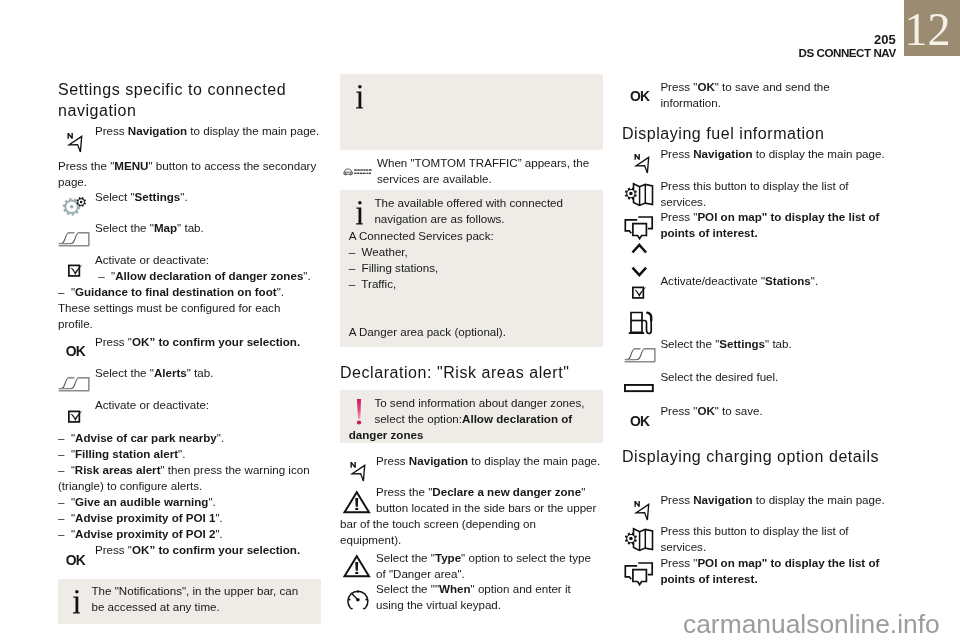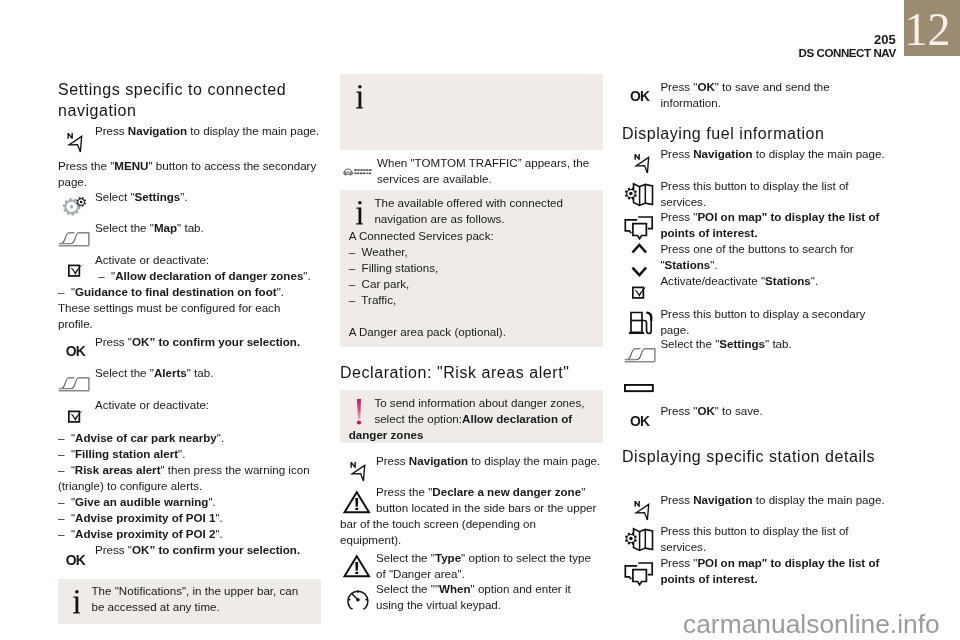--- a/index.html
+++ b/index.html
@@ -145,21 +145,20 @@
       <svg width="8" height="25" viewBox="0 0 8 25">
 <circle cx="3.9" cy="1.8" r="1.75" fill="#111"></circle>
 <path d="M0.4 6.6 L5.3 6.6 L5.3 22.2 L6.8 22.2 L6.8 23.4 L0.1 23.4 L0.1 22.2 L2.5 22.2 L2.5 7.8 L0.4 7.8 Z" fill="#111"></path>
 </svg>
     </span>
   <p class="blk" style="left:348.7px;top:195.28px;width:246px;"><span class="sp" style="width:25.7px;height:32px"></span><span>The available offered with connected navigation are as follows.</span></p>
   <p class="blk " style="left:348.7px;top:227.88px;width:246px;">A Connected Services pack:</p>
   <div class="blk" style="left:348.7px;top:244.18px;width:246px;">
       <p>–&nbsp; Weather,</p>
       <p>–&nbsp; Filling stations,</p>
-      <p>–&nbsp; Car park,</p>
       <p>–&nbsp; Traffic,</p>
     </div>
   <p class="blk " style="left:348.7px;top:323.88px;width:246px;">A Danger area pack (optional).</p>
   <h2 class="blk" style="left:340px;top:362.20px;width:266px">Declaration: "Risk areas alert"</h2>
   <div class="box" style="left:340px;top:389.5px;width:263.2px;height:53.1px"></div>
   <span class="ic" style="left:356.2px;top:398.0px;transform:scale(1.0);transform-origin:0 0;">
       <svg width="7" height="28" viewBox="0 0 7 28">
 <defs>
           <linearGradient id="exgr" x1="0" y1="0" x2="0" y2="1">
 <stop offset="0" stop-color="#d6115e"></stop>
@@ -237,21 +236,20 @@
 <path d="M15.2 5.9 L3.3 5.9 L3.3 16.9 L7.3 16.9 L9.3 19.2" fill="none" stroke="#111" stroke-width="1.7" stroke-linejoin="miter"></path>
 <path d="M10.9 9.6 L24.4 9.6 L24.4 21.5 L19.6 21.5 L17.6 24.6 L15.6 21.5 L10.9 21.5 Z" fill="#fff" stroke="#111" stroke-width="1.7" stroke-linejoin="miter"></path>
 </svg>
     </span>
   <p class="blk" style="left:622px;top:209.38px;width:268px;"><span class="sp" style="width:38.4px;height:32px"></span><span>Press "<b>POI on map" to display the list of points of interest.</b></span></p>
   <span class="ic" style="left:631.0px;top:243.0px;transform:scale(1.0);transform-origin:0 0;">
       <svg width="17" height="11" viewBox="0 0 17 11">
 <path d="M1.5 9.5 L8.3 2.0 L15.1 9.5" fill="none" stroke="#111" stroke-width="2.55" stroke-linecap="butt" stroke-linejoin="miter"></path>
 </svg>
     </span>
-  <p class="blk" style="left:622px;top:241.28px;width:268px;"><span class="sp" style="width:38.4px;height:32px"></span><span>Press one of the buttons to search for "<b>Stations</b>".</span></p>
   <span class="ic" style="left:631.0px;top:265.8px;transform:scale(1.0);transform-origin:0 0;">
       <svg width="17" height="11" viewBox="0 0 17 11">
 <path d="M1.5 1.6 L8.3 9.1 L15.1 1.6" fill="none" stroke="#111" stroke-width="2.55" stroke-linecap="butt" stroke-linejoin="miter"></path>
 </svg>
     </span>
   <span class="ic" style="left:632.2px;top:285.6px;transform:scale(1.0);transform-origin:0 0;">
       <svg width="18" height="14" viewBox="0 0 18 14">
 <rect x="0.85" y="1.4" width="10.5" height="10.5" fill="none" stroke="#111" stroke-width="1.7"></rect>
 <path d="M2.3 3.7 C4.6 3.3 6.1 5.6 7.0 8.3 C9.0 5.3 11.9 2.2 14.4 0.8 C11.9 3.6 9.0 7.4 7.4 10.9 C5.7 7.8 4.2 5.1 2.3 3.7 Z" fill="#111"></path>
 </svg>
@@ -259,40 +257,40 @@
   <p class="blk" style="left:622px;top:272.98px;width:268px;"><span class="sp" style="width:38.4px;height:32px"></span><span>Activate/deactivate "<b>Stations</b>".</span></p>
   <span class="ic" style="left:628.0px;top:311.4px;transform:scale(1.0);transform-origin:0 0;">
       <svg width="26" height="26" viewBox="0 0 26 26">
 <path d="M3.0 1.5 L14.0 1.5 L14.0 21.3 L3.0 21.3 Z" fill="none" stroke="#111" stroke-width="1.7"></path>
 <line x1="3.0" y1="9.5" x2="14.0" y2="9.5" stroke="#111" stroke-width="1.7"></line>
 <rect x="0.8" y="21.1" width="15.4" height="1.9" fill="#111"></rect>
 <path d="M14.0 9.5 L16.4 9.5 C17.9 9.5 18.5 10.3 18.5 11.7 L18.5 18.8 C18.5 21.3 19.5 22.5 20.9 22.5 C22.3 22.5 23.2 21.4 23.2 19.4 L23.2 9.0" fill="none" stroke="#111" stroke-width="1.7" stroke-linejoin="round" stroke-linecap="butt"></path>
 <path d="M19.3 1.7 C21.5 2.3 23.2 3.9 23.2 6.4 L23.2 9.3" fill="none" stroke="#111" stroke-width="2.4" stroke-linecap="round"></path>
 </svg>
     </span>
-  <p class="blk" style="left:622px;top:306.48px;width:268px;"><span class="sp" style="width:38.4px;height:32px"></span><span>Press this button to display a secondary page.</span></p>
   <span class="ic" style="left:623.7px;top:346.9px;transform:scale(1.0);transform-origin:0 0;">
       <svg width="32" height="17" viewBox="0 0 32 17">
 <path d="M1.2 12.5 L3.4 12.5 C4.9 12.5 5.7 11.5 6.9 8.0 C8.0 4.6 9.0 1.7 10.7 1.7 L16.2 1.7" fill="none" stroke="#5c5c5c" stroke-width="1.1" stroke-linecap="butt"></path>
 <path d="M11.0 12.5 L13.4 12.5 C14.9 12.5 15.7 11.5 16.9 8.0 C18.0 4.6 19.0 1.7 20.7 1.7 L30.9 1.7 L30.9 14.2" fill="none" stroke="#5c5c5c" stroke-width="1.1" stroke-linecap="butt"></path>
 <rect x="0.7" y="14.0" width="30.6" height="1.5" fill="#8b8b8b"></rect>
 <rect x="0.7" y="11.9" width="11.8" height="1.4" fill="#8b8b8b"></rect>
 <rect x="9.9" y="1.15" width="6.5" height="1.2" fill="#8b8b8b"></rect>
 <rect x="19.9" y="1.15" width="11.2" height="1.2" fill="#8b8b8b"></rect>
 </svg>
     </span>
   <p class="blk" style="left:622px;top:336.48px;width:268px;"><span class="sp" style="width:38.4px;height:32px"></span><span>Select the "<b>Settings</b>" tab.</span></p>
   <span class="ic" style="left:623.7px;top:383.6px;transform:scale(1.0);transform-origin:0 0;">
       <svg width="30" height="9" viewBox="0 0 30 9">
 <rect x="0.95" y="0.95" width="27.9" height="6.2" fill="none" stroke="#111" stroke-width="1.9"></rect>
 </svg>
     </span>
+  <p class="blk" style="left:622px;top:369.08px;width:268px;"><span class="sp" style="width:38.4px;height:32px"></span><span>Select the desired fuel.</span></p>
   <span class="blk okl" style="left:630.1px;top:412.60px;">OK</span>
   <p class="blk" style="left:622px;top:402.58px;width:268px;"><span class="sp" style="width:38.4px;height:32px"></span><span>Press "<b>OK</b>" to save.</span></p>
-  <h2 class="blk" style="left:622px;top:446.40px;width:266px">Displaying specific station details</h2>
+  <h2 class="blk" style="left:622px;top:446.40px;width:266px">Displaying charging option details</h2>
   <span class="ic" style="left:634.0px;top:500.0px;transform:scale(1.0);transform-origin:0 0;">
       <svg width="17" height="21" viewBox="0 0 17 21">
 <path d="M0.45 0.95 L1.85 0.95 L4.45 4.55 L4.45 0.95 L5.85 0.95 L5.85 6.75 L4.45 6.75 L1.85 3.15 L1.85 6.75 L0.45 6.75 Z" fill="#111"></path>
 <path d="M14.7 4.4 L2.2 12.8 L10.6 12.6 L13.4 20.0 Z" fill="none" stroke="#111" stroke-width="1.35" stroke-linejoin="miter"></path>
 </svg>
     </span>
   <p class="blk" style="left:622px;top:492.28px;width:268px;"><span class="sp" style="width:38.4px;height:32px"></span><span>Press <b>Navigation</b> to display the main page.</span></p>
   <span class="ic" style="left:622px;top:526.5px;transform:scale(1.0);transform-origin:0 0;">
       <svg width="32" height="25" viewBox="0 0 32 25">
 <path d="M11.5 1.7 L17.6 4.7 L23.3 2.4 L30.5 4.0 L30.5 22.6 L23.3 21.1 L17.6 23.4 L11.5 20.4 Z" fill="none" stroke="#111" stroke-width="1.6" stroke-linejoin="miter"></path>

